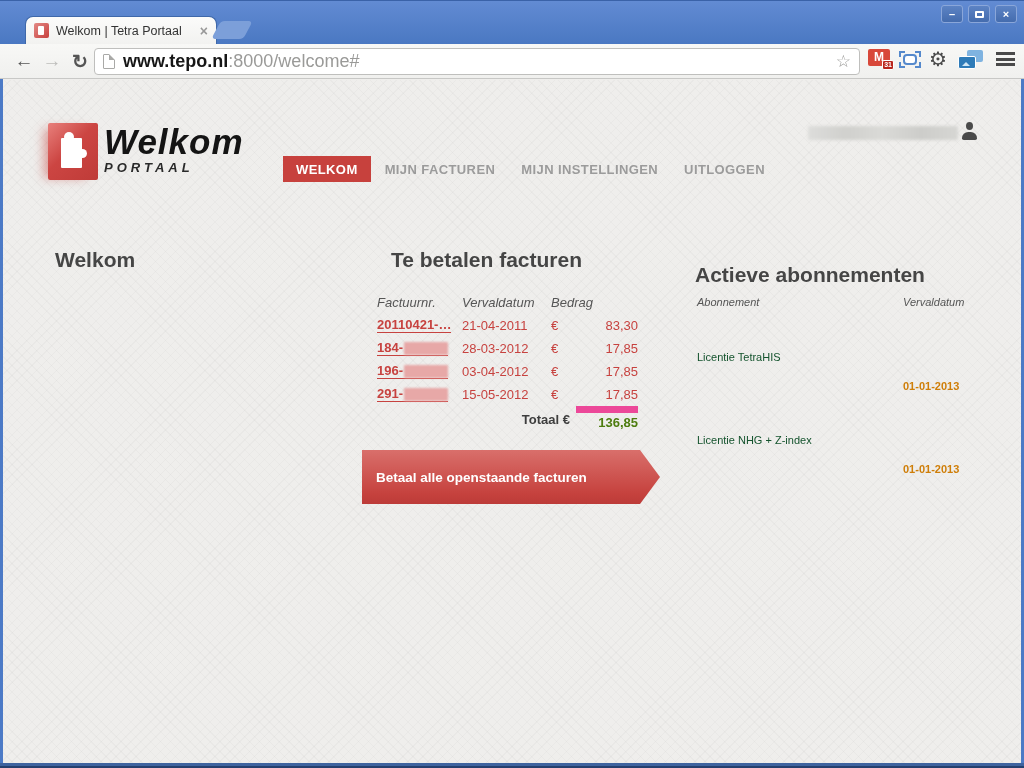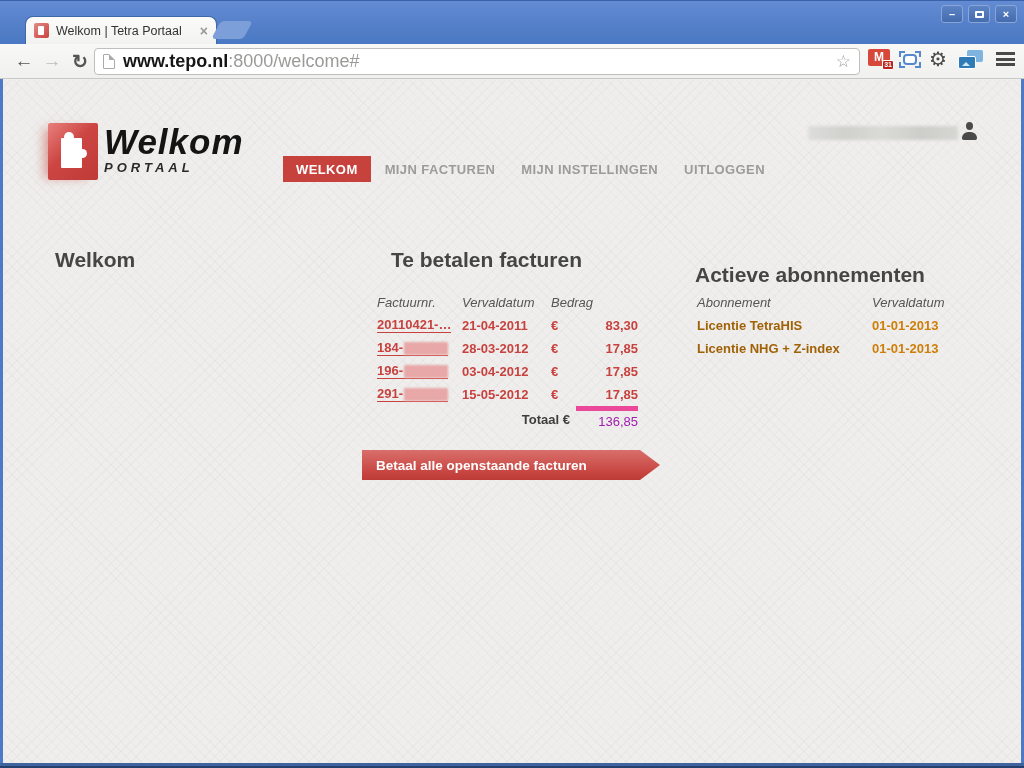--- a/index.html
+++ b/index.html
@@ -90,32 +90,32 @@
   .crumb { position:absolute; left:40px; top:186px; width:944px; height:36px; background:#c94944;
     color:#fff; font-size:13px; font-weight:bold; display:flex; align-items:center; padding-left:15px; }
 
   .h2 { position:absolute; font-size:21px; font-weight:bold; color:#454545; }
   .intro { position:absolute; left:53px; top:286px; width:290px; background:rgba(255,255,255,.72);
     box-shadow:0 1px 2px rgba(0,0,0,.10); padding:4px 8px 14px 2px; font-size:13px; color:#5c5c5c; line-height:1.55; }
 
   .inv-grid { position:absolute; left:377px; top:290px; display:grid; grid-template-columns:85px 89px 25px 62px; font-size:13px; }
   .th { font-style:italic; font-weight:normal; color:#555; height:24px; display:flex; align-items:center; }
   .cell { height:23px; display:flex; align-items:center;text-align:right; }
-  .red { color:#c7423f; font-weight:bold; }
+  .red { color:#c7423f; font-weight:normal; }
   .amt { justify-content:flex-end; }
   .inv-link { color:#c7423f; font-weight:bold; text-decoration:none; border-bottom:1px solid #c7423f; display:inline-flex; align-items:center; line-height:14px; cursor:pointer; }
   .blur-chip { display:inline-block; width:44px; height:13px; background:#e7a8a7; border-radius:1px; filter:blur(1.2px); margin-left:1px; }
   .total-label { grid-column:1/4; justify-content:flex-end; font-weight:bold; color:#3e3e3e; padding-right:6px; height:26px; }
-  .total-amt { grid-column:4/5; justify-content:flex-end; font-weight:normal; color:#a21caf; border-top:5px solid #ec4899; height:26px; }
-
-  .sub-grid { position:absolute; left:697px; top:290px; display:grid; grid-template-columns:175px 112px; font-size:13px; }
-  .sub-name { color:#a16207;font-weight:bold; }
-  .orange { color:#cf7e08; font-weight:bold; }
-
-  .pay-btn { position:absolute; left:362px; top:450px; width:298px; height:30px; border:none; cursor:pointer;
+  .total-amt { grid-column:4/5; justify-content:flex-end; font-weight:bold; color:#4d7c0f; border-top:7px solid #ec4899; height:26px; }
+
+  .sub-grid { position:absolute; left:697px; top:290px; display:grid; grid-template-columns:175px 112px; font-size:11px;gap:31px; }
+  .sub-name { color:#14532d; }
+  .orange { color:#cf7e08; font-weight:bold;margin-top:29px; }
+
+  .pay-btn { position:absolute; left:362px; top:450px; width:298px; height:54px; border:none; cursor:pointer;
     background:linear-gradient(#d96f6b,#c6423e 80%,#bc3b38);
     clip-path:polygon(0 0, 278px 0, 100% 50%, 278px 100%, 0 100%);
     display:flex; align-items:center; padding-left:14px; color:#fff; font-weight:bold; font-size:13.5px;
     font-family:"Liberation Sans", sans-serif; filter:drop-shadow(3px 3px 3px rgba(0,0,0,.28)); }
 </style>
 </head>
 <body>
 
 <div class="window">
 

